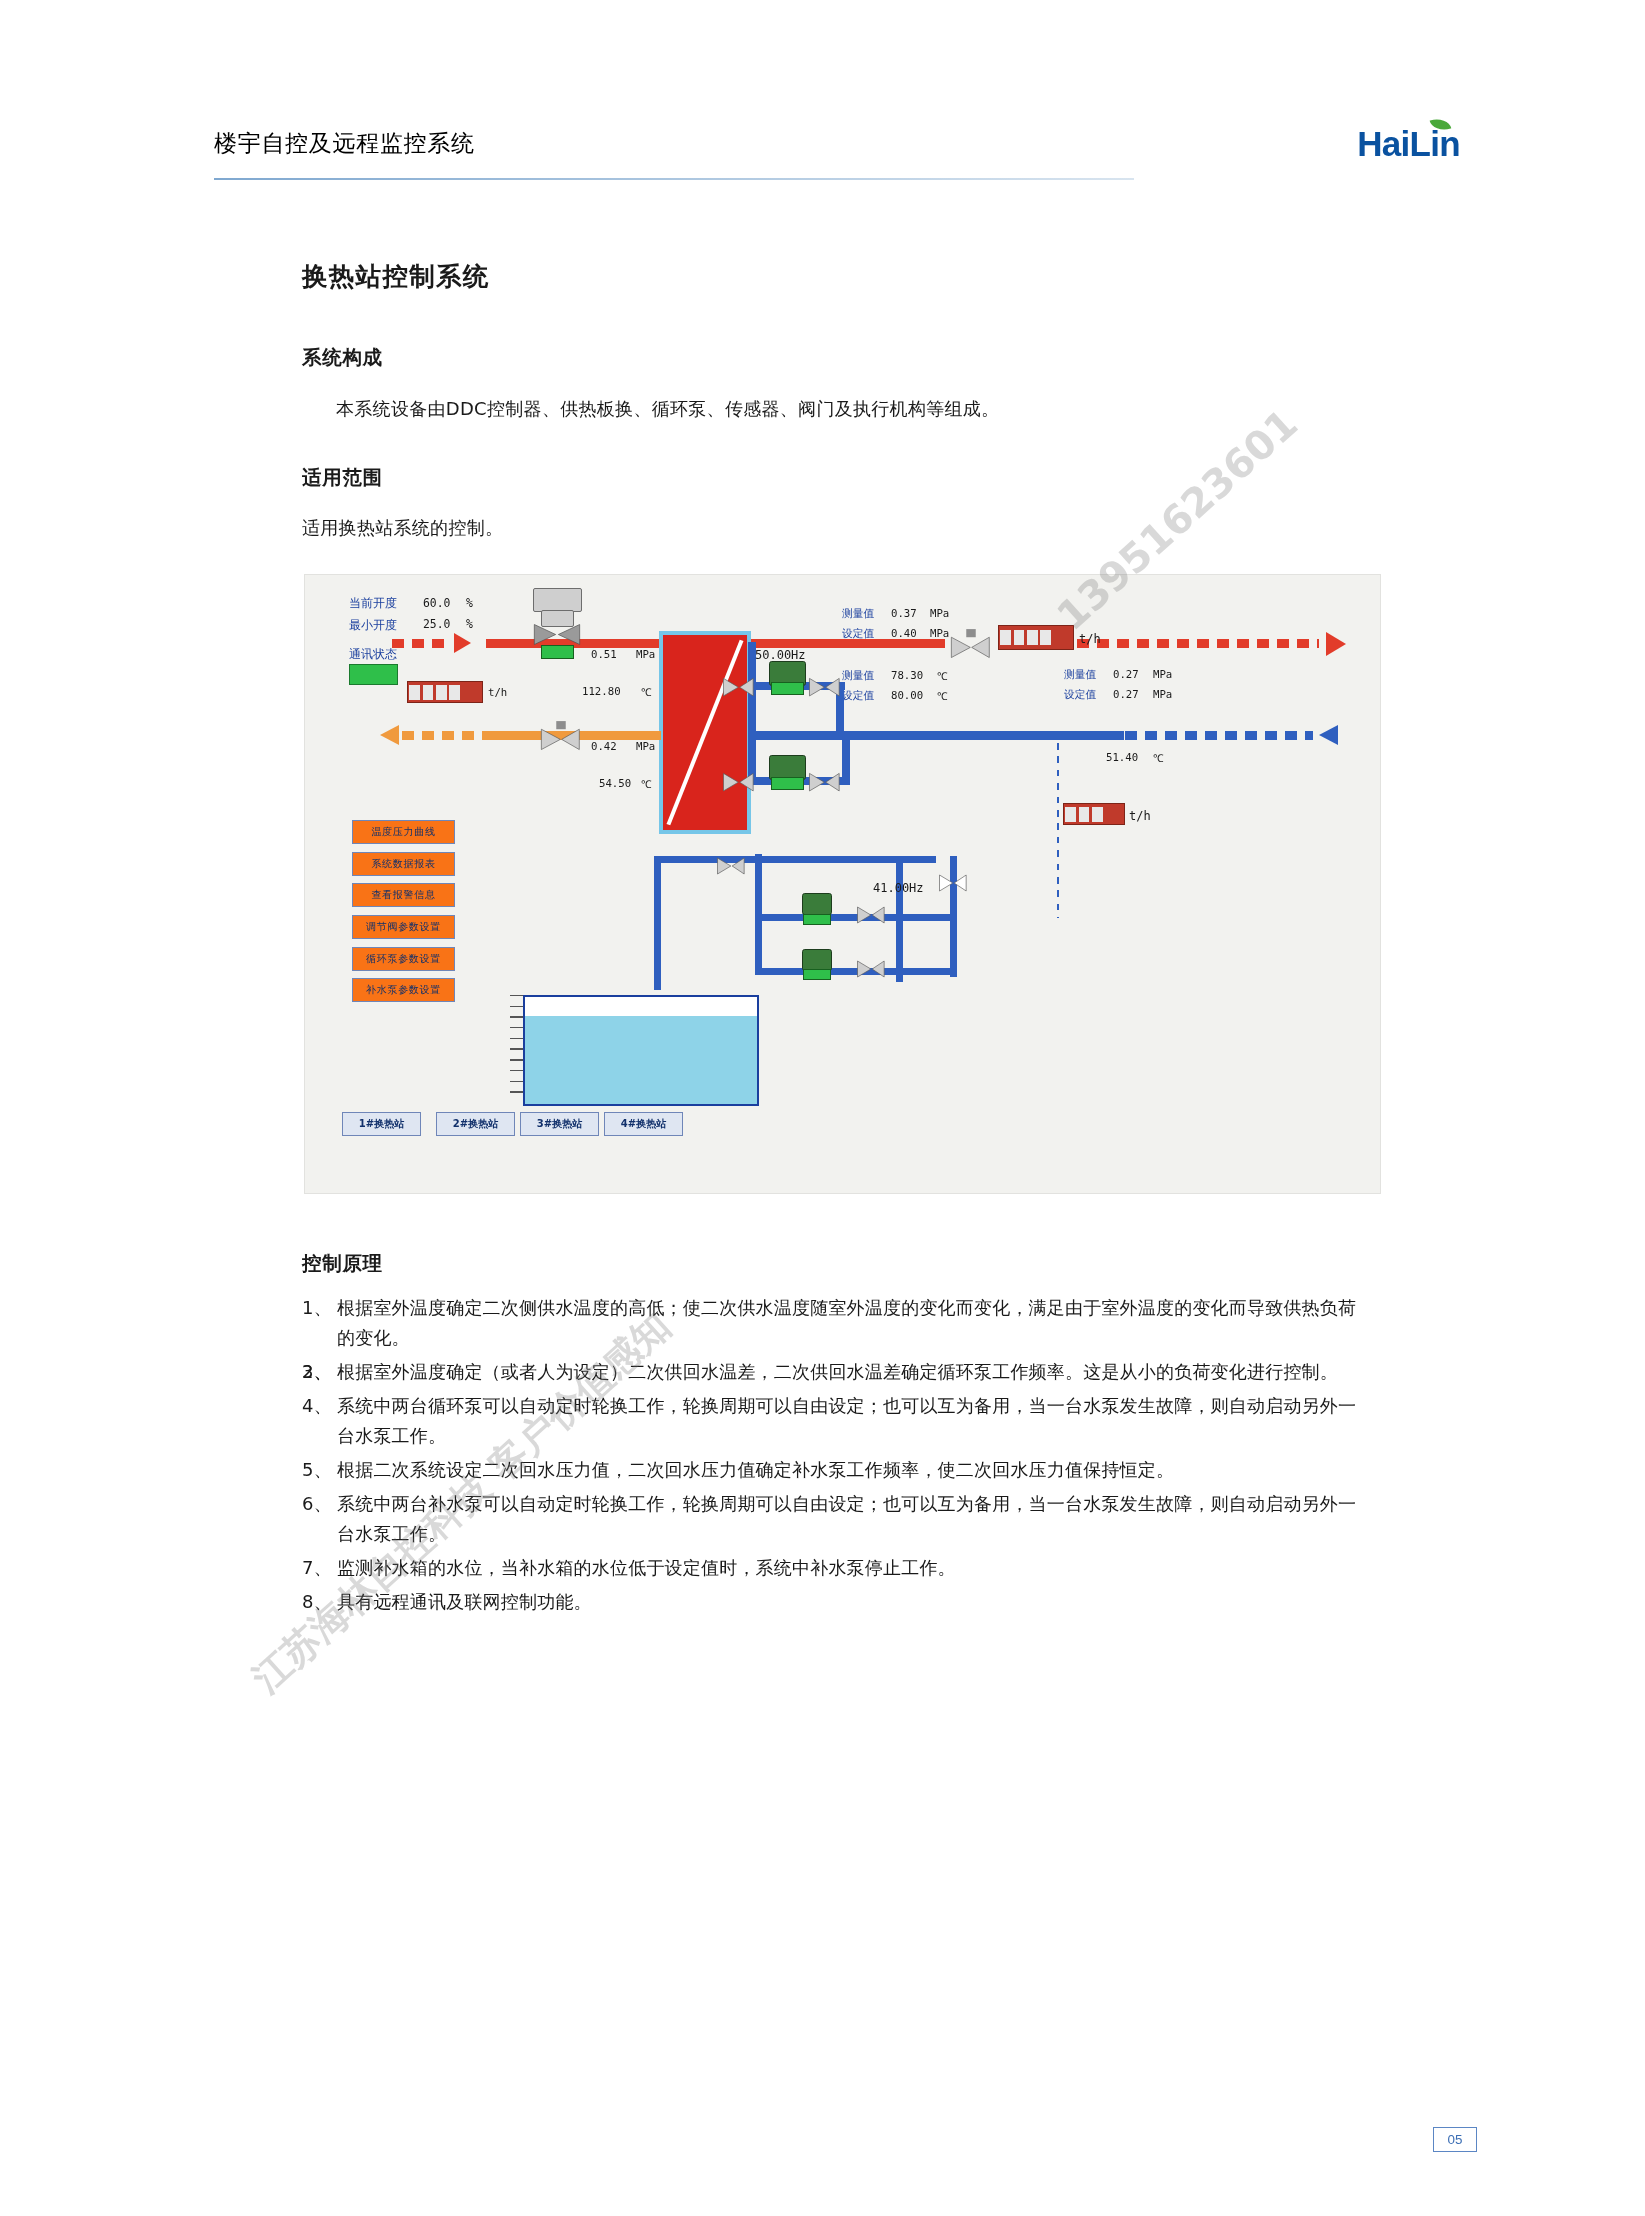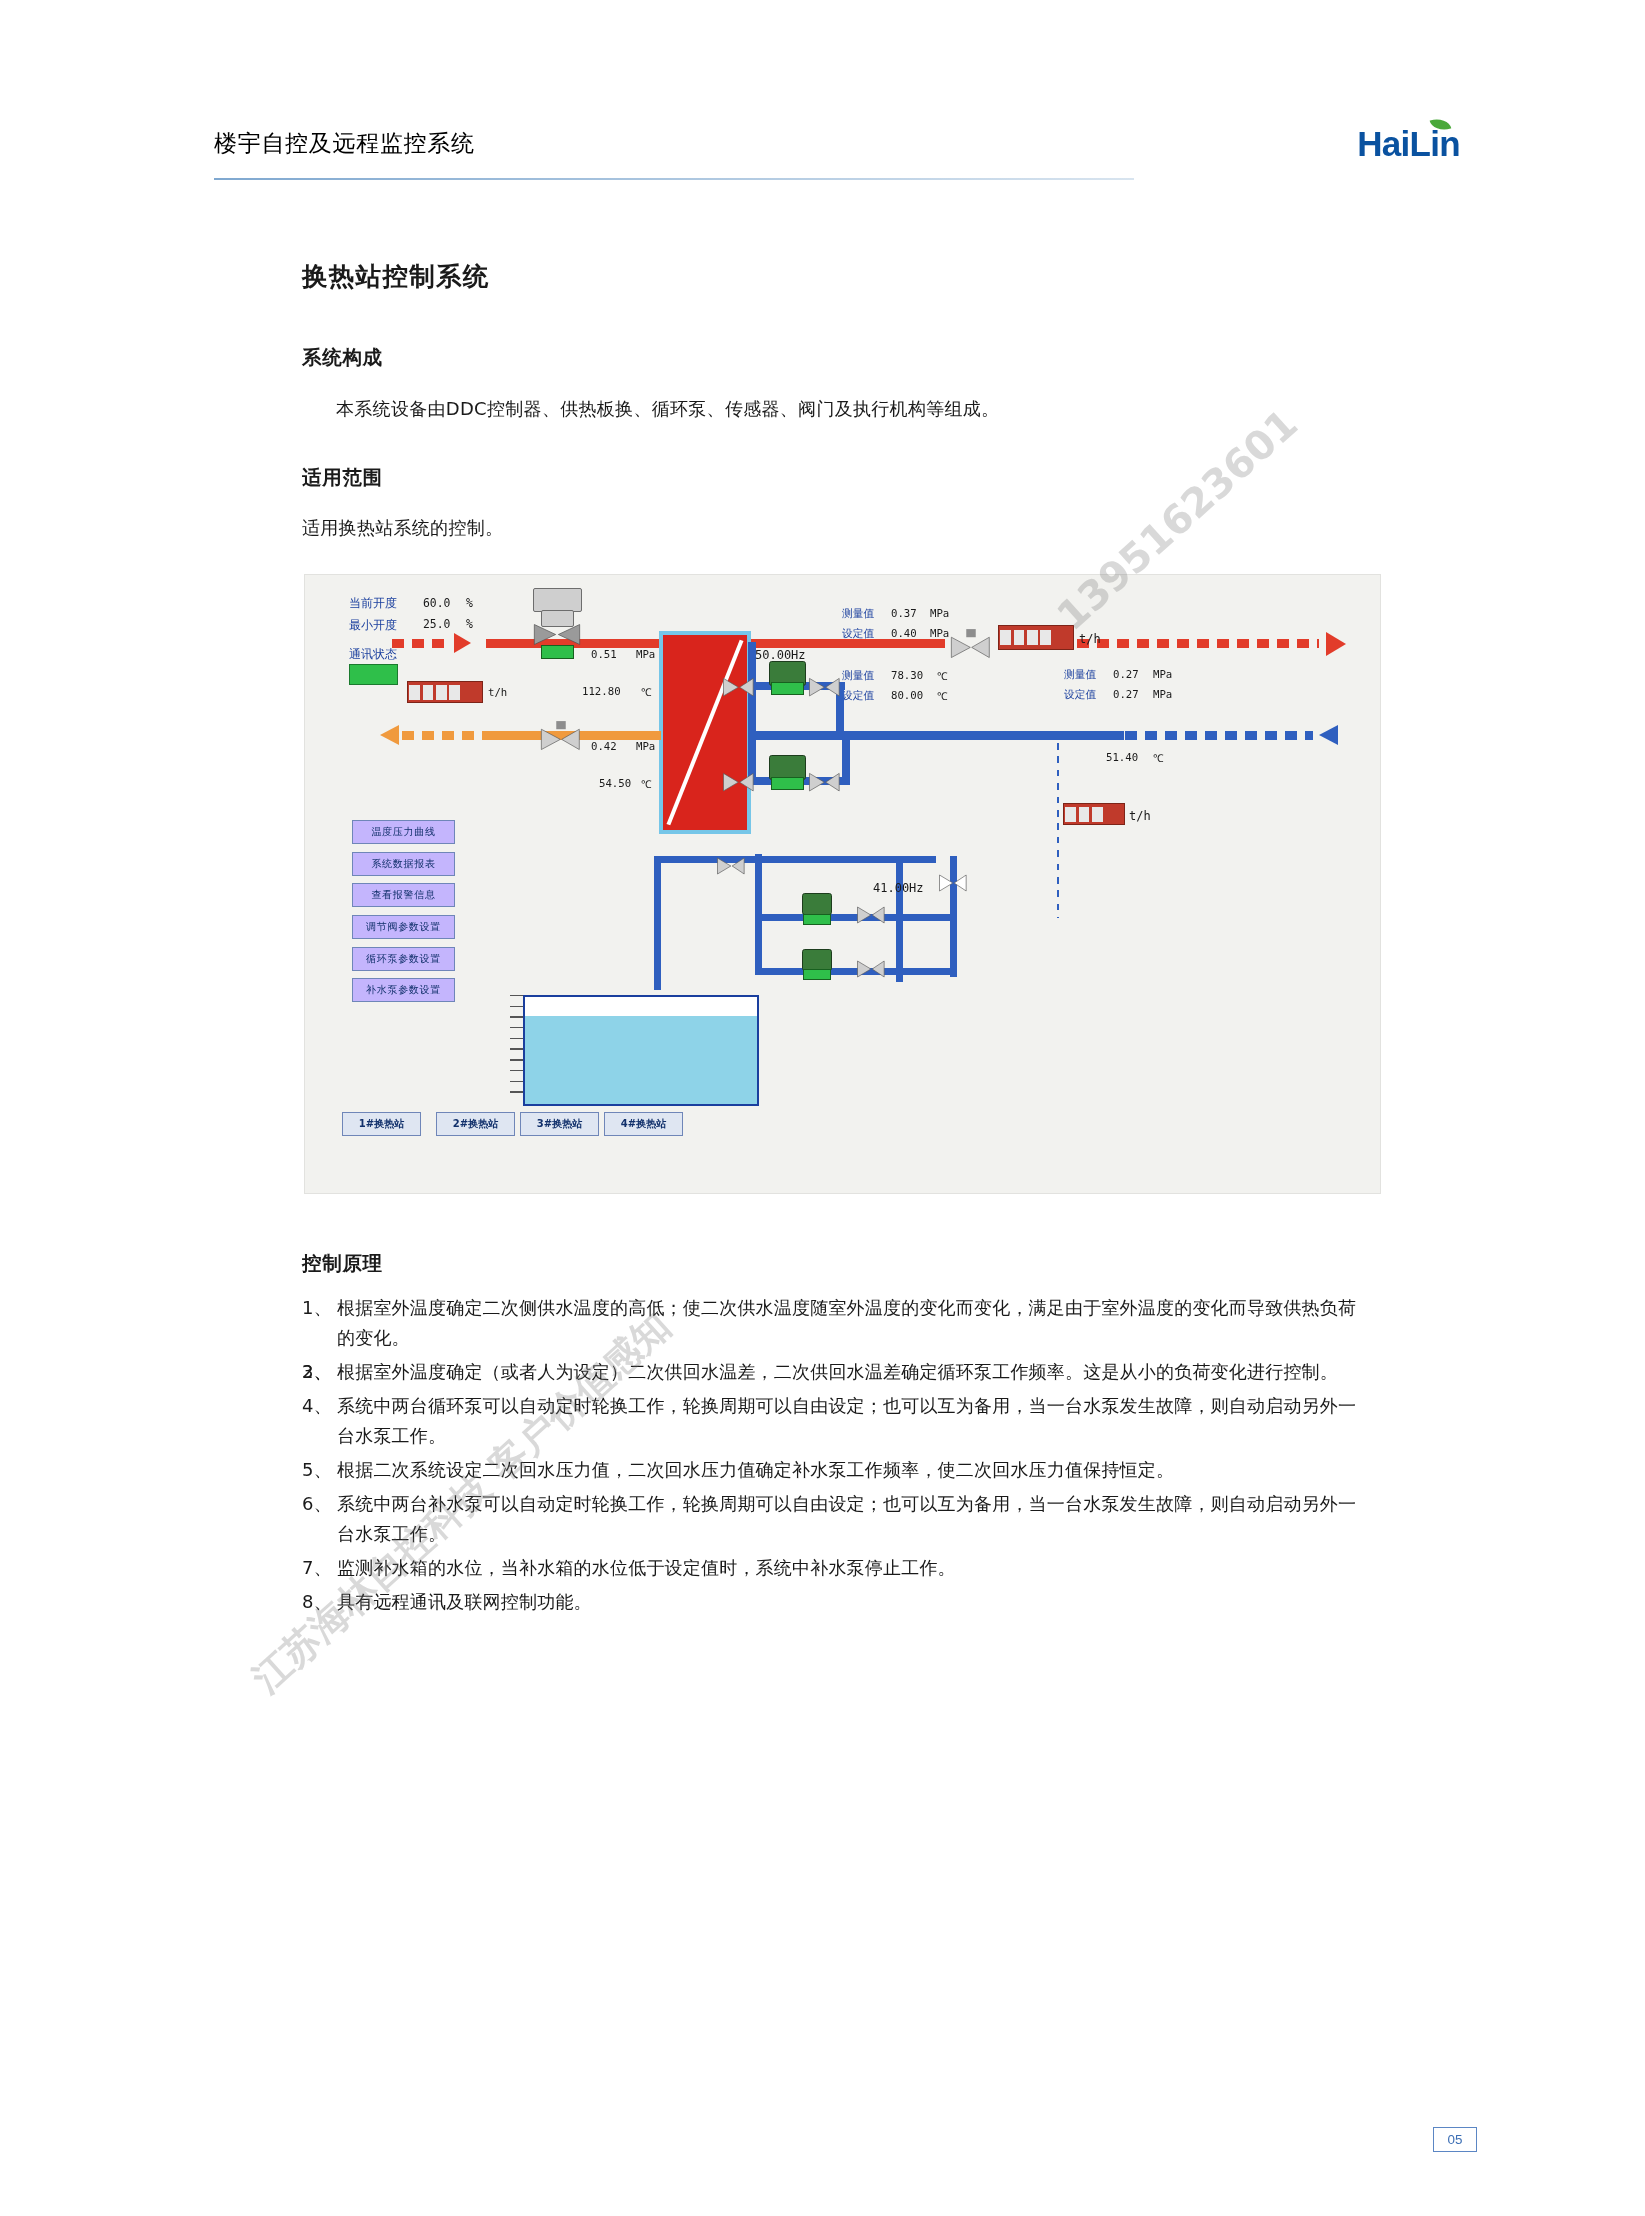--- a/index.html
+++ b/index.html
@@ -127,21 +127,21 @@
   .arrow{
     position:absolute;width:0;height:0;
   }
   .arrow-r-red{border-top:10px solid transparent;border-bottom:10px solid transparent;border-left:17.5px solid #e23c2a;}
   .arrow-r-redbig{border-top:12px solid transparent;border-bottom:12px solid transparent;border-left:20px solid #e23c2a;}
   .arrow-l-orange{border-top:10.7px solid transparent;border-bottom:10.7px solid transparent;border-right:19px solid #f09a3e;}
   .arrow-l-blue{border-top:10.7px solid transparent;border-bottom:10.7px solid transparent;border-right:19px solid #2f5fbf;}
 
   .btn-left{
     position:absolute;left:47px;top:252px;width:101px;height:21.5px;
-    background:#c4b5fd;border:1.3px solid #6f86b8;
+    background:#f97316;border:1.3px solid #6f86b8;
     font-size:10px;color:#11306b;display:flex;align-items:center;justify-content:center;
     letter-spacing:0.7px;
   }
   .btn-bottom{
     position:absolute;top:537px;height:21.5px;width:77px;
     background:#dfe6f2;border:1.3px solid #6f86b8;
     font-size:10px;color:#11306b;display:flex;align-items:center;justify-content:center;
     font-weight:bold;
   }
 

